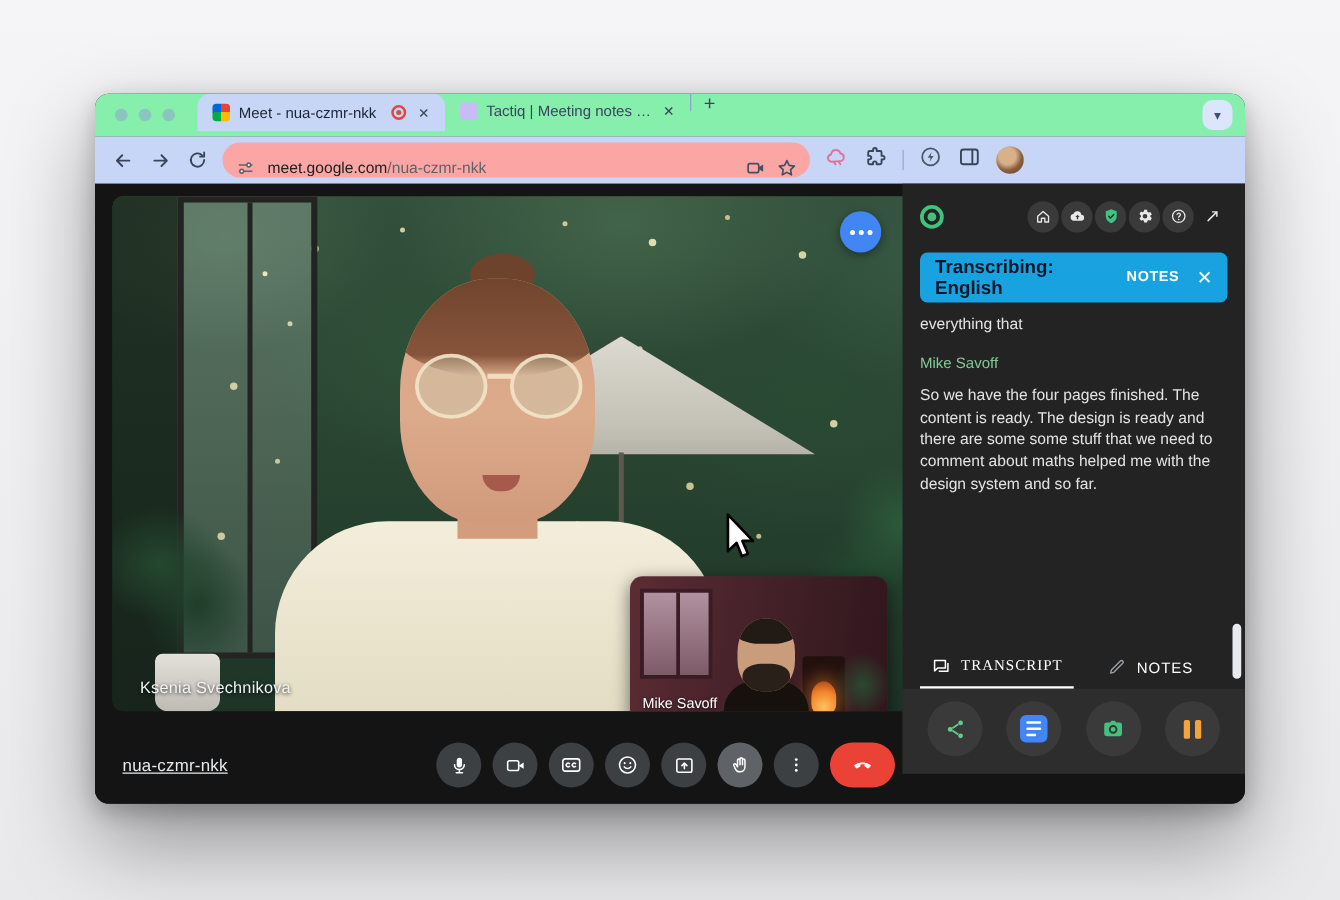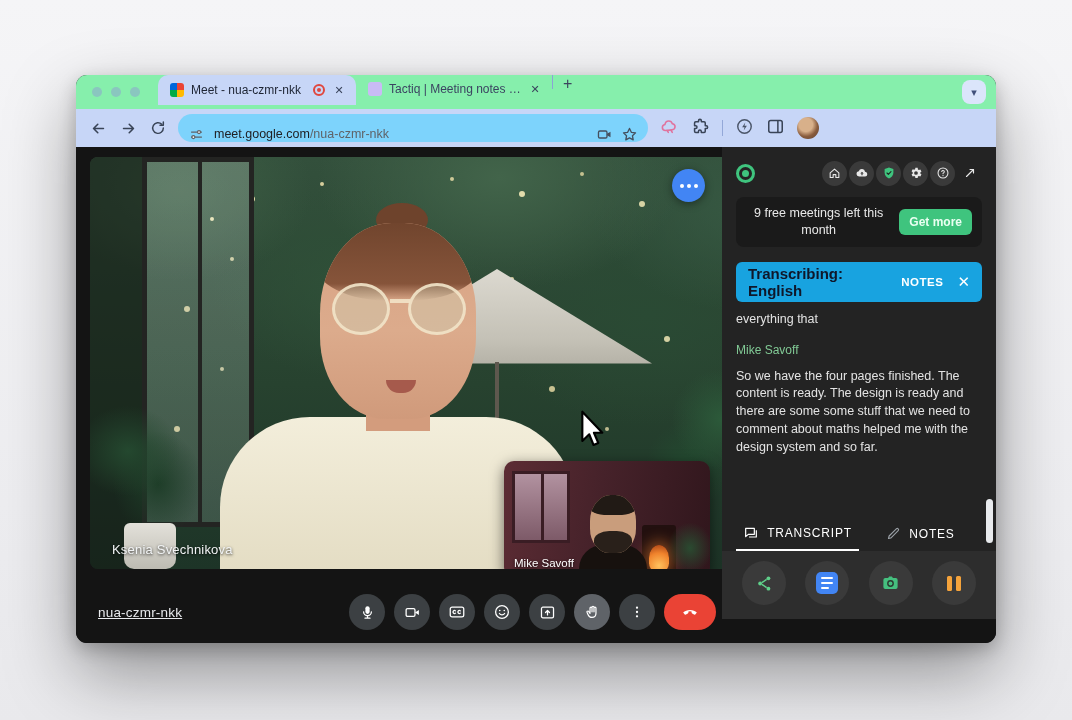--- a/index.html
+++ b/index.html
@@ -41,21 +41,21 @@
   .strip-chevron {
     position:absolute; right:10px; top:5px; width:24px; height:24px; border-radius:8px;
     background:#dbe5fb; color:#41507a; font-size:11px; display:flex; align-items:center; justify-content:center;
   }
   
   .toolbar {
     height:38px; background:#c7d6f7; display:flex; align-items:center; padding:0 12px; gap:10px;
   }
   .nav-ic { width:20px; height:20px; display:flex; align-items:center; justify-content:center; color:#394457; flex:none; }
   .omnibox {
-    height:28px; background:#7dd3fc; border-radius:14px; flex:none; width:470px;
+    height:28px; background:#fca5a5; border-radius:14px; flex:none; width:470px;
     display:flex; align-items:center; padding:12px 10px 0 8px; gap:8px;
   }
   .omnibox .site-info { width:20px; height:20px; border-radius:50%; display:flex; align-items:center; justify-content:center; }
   .url { font-size:12.5px; color:#202124; flex:1; white-space:nowrap; overflow:hidden; }
   .url .path { color:#5f6368; }
   .omni-ic { color:#44505f; flex:none; display:flex; }
   .ext-group { display:flex; align-items:center; gap:12px; margin-left:2px; }
   .vdiv { width:1px; height:16px; background:#93a8d8; }
   .avatar { width:22px; height:22px; border-radius:50%; background:radial-gradient(circle at 40% 35%, #d8b08a 0 35%, #8a5d3e 60%, #5d4030 100%); flex:none; }
   .update-pill {
@@ -186,21 +186,21 @@
   .transcribe-label { color:#0f172a; font-size:15px; font-weight:bold; flex:1; }
   .change-btn { color:#fff; font-size:11.5px; font-weight:bold; letter-spacing:.5px; }
   .tbar-close { color:#fff; font-size:15px; margin-left:6px; }
   .transcript { margin-top:9px; flex:1; overflow:hidden; font-size:12.5px; color:#e3e3e3; line-height:1.42; }
   .transcript .speaker { color:#81c995; margin:13px 0 9px; font-size:12px; }
   .transcript p { margin-bottom:4px; }
   .sb-scrollthumb { position:absolute; right:3px; top:352px; width:7px; height:44px; border-radius:4px; background:#e8eaed; }
   .sb-tabs { display:flex; height:35px; flex:none; }
   .sb-tab { flex:1; display:flex; align-items:center; justify-content:center; gap:8px;
     font-size:12px; letter-spacing:.8px; color:#ffffff; }
-  .sb-tab.active { color:#fff; border-bottom:2px solid #fff; }
+  .sb-tab.active { color:#fff; border-bottom:2px solid #fff;font-family:Liberation Serif, serif; }
   .sb-actions { margin:0 -14px; background:#2d2d2d; padding:10px 20px 14px; display:flex; justify-content:space-between; flex:none; }
   .abtn { width:44px; height:44px; border-radius:50%; background:#3a3a3a; display:flex; align-items:center; justify-content:center; }
   .docs-glyph { width:22px; height:22px; border-radius:5px; background:#4285f4; display:flex; flex-direction:column;
     align-items:center; justify-content:center; gap:3px; }
   .docs-glyph i { display:block; height:2px; background:#fff; border-radius:1px; }
   .docs-glyph i:nth-child(1){ width:12px; } .docs-glyph i:nth-child(2){ width:12px; } .docs-glyph i:nth-child(3){ width:8px; align-self:flex-start; margin-left:5px; }
   .pause-glyph { display:flex; gap:4px; }
   .pause-glyph i { width:5px; height:15px; background:#f5a33b; border-radius:1.5px; }
 </style>
 </head>
@@ -449,24 +449,20 @@
               </svg>
           </span>
           <span class="sb-ic plain">
             <svg width="14" height="14" viewBox="0 0 24 24" fill="none" stroke="#e8e8e8" stroke-width="2" stroke-linecap="round" stroke-linejoin="round">
                 <path d="M6 18L18 6M18 6h-6M18 6v6"></path>
               </svg>
           </span>
         </div>
       </div>
 
-      <div class="sb-banner">
-        <span class="sb-banner-text">9 free meetings left this month</span>
-        <button class="getmore-btn">Get more</button>
-      </div>
 
       <div class="transcribe-bar">
         <span class="transcribe-label">Transcribing: English</span>
         <span class="change-btn">NOTES</span>
         <span class="tbar-close">✕</span>
       </div>
 
       <div class="transcript">
         <p>everything that</p>
         <div class="speaker">Mike Savoff</div>

